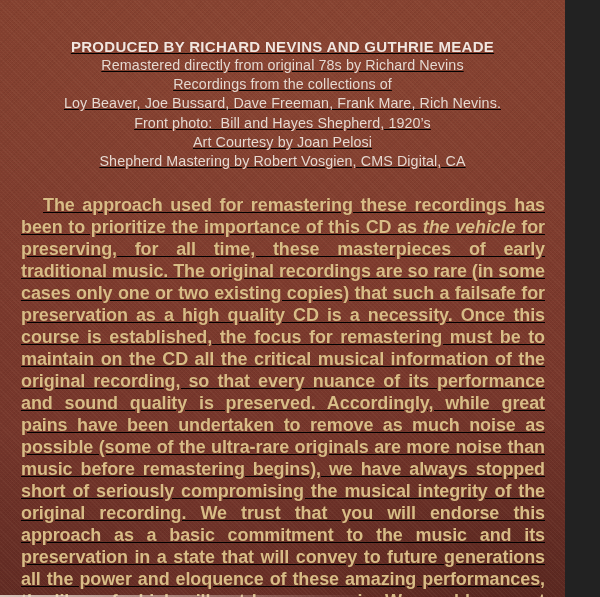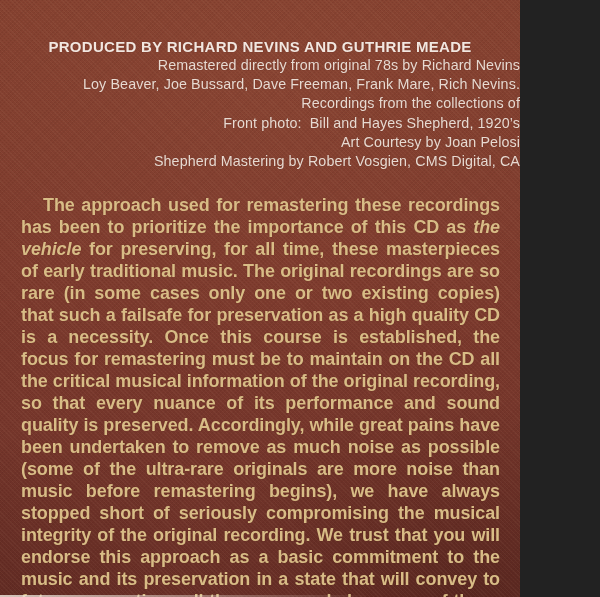--- a/index.html
+++ b/index.html
@@ -2,29 +2,30 @@
 <html><head>
 <meta charset="utf-8">
 <style>
   html, body {
     margin: 0;
     padding: 0;
     background: #222;
   }
   .scan {
     position: relative;
-    width: 520px;
+    width: 565px;
     height: 597px;
     overflow: hidden;
     font-family: "Liberation Sans", sans-serif;
     background:
       radial-gradient(ellipse 130% 80% at 50% 15%, rgba(175,100,72,0.16), rgba(0,0,0,0) 62%),
       radial-gradient(ellipse 110% 65% at 90% 102%, rgba(25,6,4,0.28), rgba(0,0,0,0) 55%),
       radial-gradient(ellipse 90% 55% at 2% 102%, rgba(35,9,6,0.20), rgba(0,0,0,0) 55%),
       linear-gradient(180deg, #84402f 0%, #7d3a2d 45%, #70332a 100%);
+    text-decoration: underline;
   }
   
   .scan::before {
     content: "";
     position: absolute;
     inset: 0;
     background:
       repeating-linear-gradient(45deg, rgba(255,215,180,0.045) 0 1px, rgba(0,0,0,0) 1px 3px),
       repeating-linear-gradient(-45deg, rgba(55,10,6,0.06) 0 1px, rgba(0,0,0,0) 1px 3px),
       repeating-linear-gradient(0deg, rgba(0,0,0,0.025) 0 1px, rgba(0,0,0,0) 1px 2px);
@@ -44,21 +45,20 @@
     line-height: 19px;
     color: #f2e7e0;
     white-space: pre-wrap;
   }
   .credit-line {
     font-size: 14.3px;
     font-weight: 400;
     line-height: 19.2px;
     letter-spacing: 0.1px;
     white-space: pre-wrap;
-    text-align: right;
   }
   .liner-notes {
     position: relative;
     margin: 23px 20px 0 21px;
     color: #d8bc86;
     font-size: 18px;
     font-weight: bold;
     line-height: 22px;
     letter-spacing: -0.1px;
     text-align: justify;
@@ -78,22 +78,22 @@
   }
 </style>
 </head>
 <body>
 
 <div class="scan">
 
   <div class="credits">
     <div class="credits-title">PRODUCED BY RICHARD NEVINS AND GUTHRIE MEADE</div>
     <div class="credit-line">Remastered directly from original 78s by Richard Nevins</div>
+    <div class="credit-line">Recordings from the collections of</div>
     <div class="credit-line">Loy Beaver, Joe Bussard, Dave Freeman, Frank Mare, Rich Nevins.</div>
-    <div class="credit-line">Recordings from the collections of</div>
     <div class="credit-line">Front photo:  Bill and Hayes Shepherd, 1920’s</div>
     <div class="credit-line">Art Courtesy by Joan Pelosi</div>
     <div class="credit-line">Shepherd Mastering by Robert Vosgien, CMS Digital, CA</div>
   </div>
 
   <p class="liner-notes"><span>The approach used for remastering these recordings has been to prioritize the importance of this CD as </span><span class="italic-phrase">the vehicle</span><span> for preserving, for all time, these masterpieces of early traditional music. The original recordings are so rare (in some cases only one or two existing copies) that such a failsafe for preservation as a high quality CD is a necessity. Once this course is established, the focus for remastering must be to maintain on the CD all the critical musical information of the original recording, so that every nuance of its performance and sound quality is preserved. Accordingly, while great pains have been undertaken to remove as much noise as possible (some of the ultra-rare originals are more noise than music before remastering begins), we have always stopped short of seriously compromising the musical integrity of the original recording. We trust that you will endorse this approach as a basic commitment to the music and its preservation in a state that will convey to future generations all the power and eloquence of these amazing performances, the likes of which will not be seen again. We would suggest that if for casual listening you’d prefer to hear even less of the minor noise still left on some tracks, simply turn your treble control counter-clockwise somewhat. We do hope, however, that you will for the most part find our remastered sound to be very enjoyable and musically rewarding — we have strived to strike a practical balance that will offer high quality entertainment at the same time as providing critical preservation.</span></p>
 
   <div class="scan-artifact"></div>
 
 </div>

